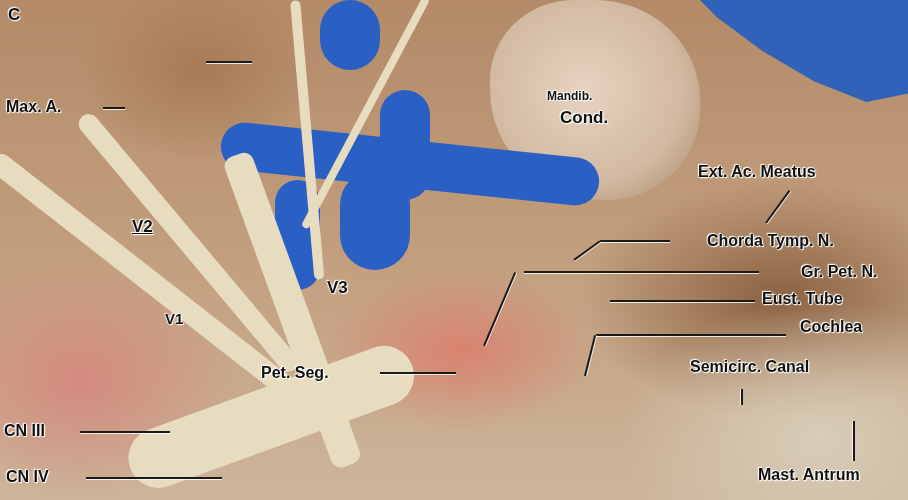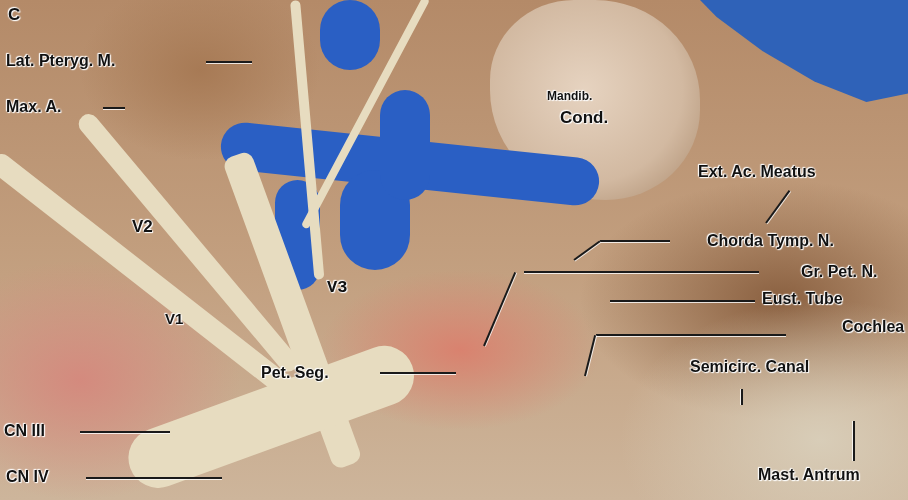--- a/index.html
+++ b/index.html
@@ -63,21 +63,20 @@
 
   <div class="layer nerve" style="left:0px;top:150px;width:400px;height:22px;transform:rotate(38deg);"></div>
   <div class="layer nerve" style="left:90px;top:110px;width:330px;height:20px;transform:rotate(50deg);"></div>
   <div class="layer nerve" style="left:250px;top:150px;width:330px;height:30px;transform:rotate(70deg);"></div>
   <div class="layer nerve" style="left:300px;top:0px;width:280px;height:10px;transform:rotate(85deg);"></div>
   <div class="layer nerve" style="left:430px;top:0px;width:260px;height:8px;transform:rotate(118deg);"></div>
   <div class="layer nerve" style="left:120px;top:440px;width:300px;height:60px;transform:rotate(-20deg);border-radius:30px;"></div>
 
   <div class="label panel-letter" style="left:8px;top:6px;">C</div>
 
-  <div class="label" style="left:6px;top:52px;">Lat. Pteryg. M.</div>
   <div class="leader" style="left:206px;top:61px;width:46px;"></div>
 
   <div class="label" style="left:6px;top:98px;">Max. A.</div>
   <div class="leader" style="left:103px;top:107px;width:22px;"></div>
 
   <div class="label" style="left:547px;top:87px;font-size:12px;">Mandib.</div>
   <div class="label" style="left:560px;top:109px;font-size:17px;">Cond.</div>
 
   <div class="label" style="left:698px;top:163px;text-align:right;">Ext. Ac. Meatus</div>
   <div class="leader" style="left:766px;top:222px;width:40px;transform:rotate(-54deg);"></div>
@@ -86,33 +85,33 @@
   <div class="leader" style="left:600px;top:240px;width:70px;"></div>
   <div class="leader" style="left:574px;top:259px;width:32px;transform:rotate(-36deg);"></div>
 
   <div class="label" style="left:801px;top:263px;">Gr. Pet. N.</div>
   <div class="leader" style="left:524px;top:271px;width:235px;"></div>
   <div class="leader" style="left:484px;top:345px;width:80px;transform:rotate(-67deg);"></div>
 
   <div class="label" style="left:762px;top:290px;">Eust. Tube</div>
   <div class="leader" style="left:610px;top:300px;width:145px;"></div>
 
-  <div class="label" style="left:830px;top:318px;padding-left:12px;">Cochlea</div>
+  <div class="label" style="left:788px;top:318px;padding-left:12px;">Cochlea</div>
   <div class="leader" style="left:596px;top:334px;width:190px;"></div>
   <div class="leader" style="left:585px;top:375px;width:42px;transform:rotate(-76deg);"></div>
 
   <div class="label" style="left:690px;top:358px;">Semicirc. Canal</div>
   <div class="leader" style="left:742px;top:388px;width:16px;transform:rotate(90deg);"></div>
 
   <div class="label" style="left:716px;top:466px;padding-left:42px;">Mast. Antrum</div>
   <div class="leader" style="left:854px;top:420px;width:40px;transform:rotate(90deg);"></div>
 
-  <div class="label" style="left:132px;top:218px;font-size:17px;">V2</div>
+  <div class="label" style="left:132px;top:218px;font-size:17px;text-decoration:underline;">V2</div>
   <div class="label" style="left:165px;top:310px;font-size:15px;">V1</div>
-  <div class="label" style="left:327px;top:279px;font-size:17px;font-family:Liberation Mono, monospace;">V3</div>
+  <div class="label" style="left:327px;top:279px;font-size:17px;">V3</div>
 
   <div class="label" style="left:261px;top:364px;">Pet. Seg.</div>
   <div class="leader" style="left:380px;top:372px;width:76px;"></div>
 
   <div class="label" style="left:4px;top:422px;">CN III</div>
   <div class="leader" style="left:80px;top:431px;width:90px;"></div>
 
   <div class="label" style="left:6px;top:468px;">CN IV</div>
   <div class="leader" style="left:86px;top:477px;width:136px;"></div>
 </div>

